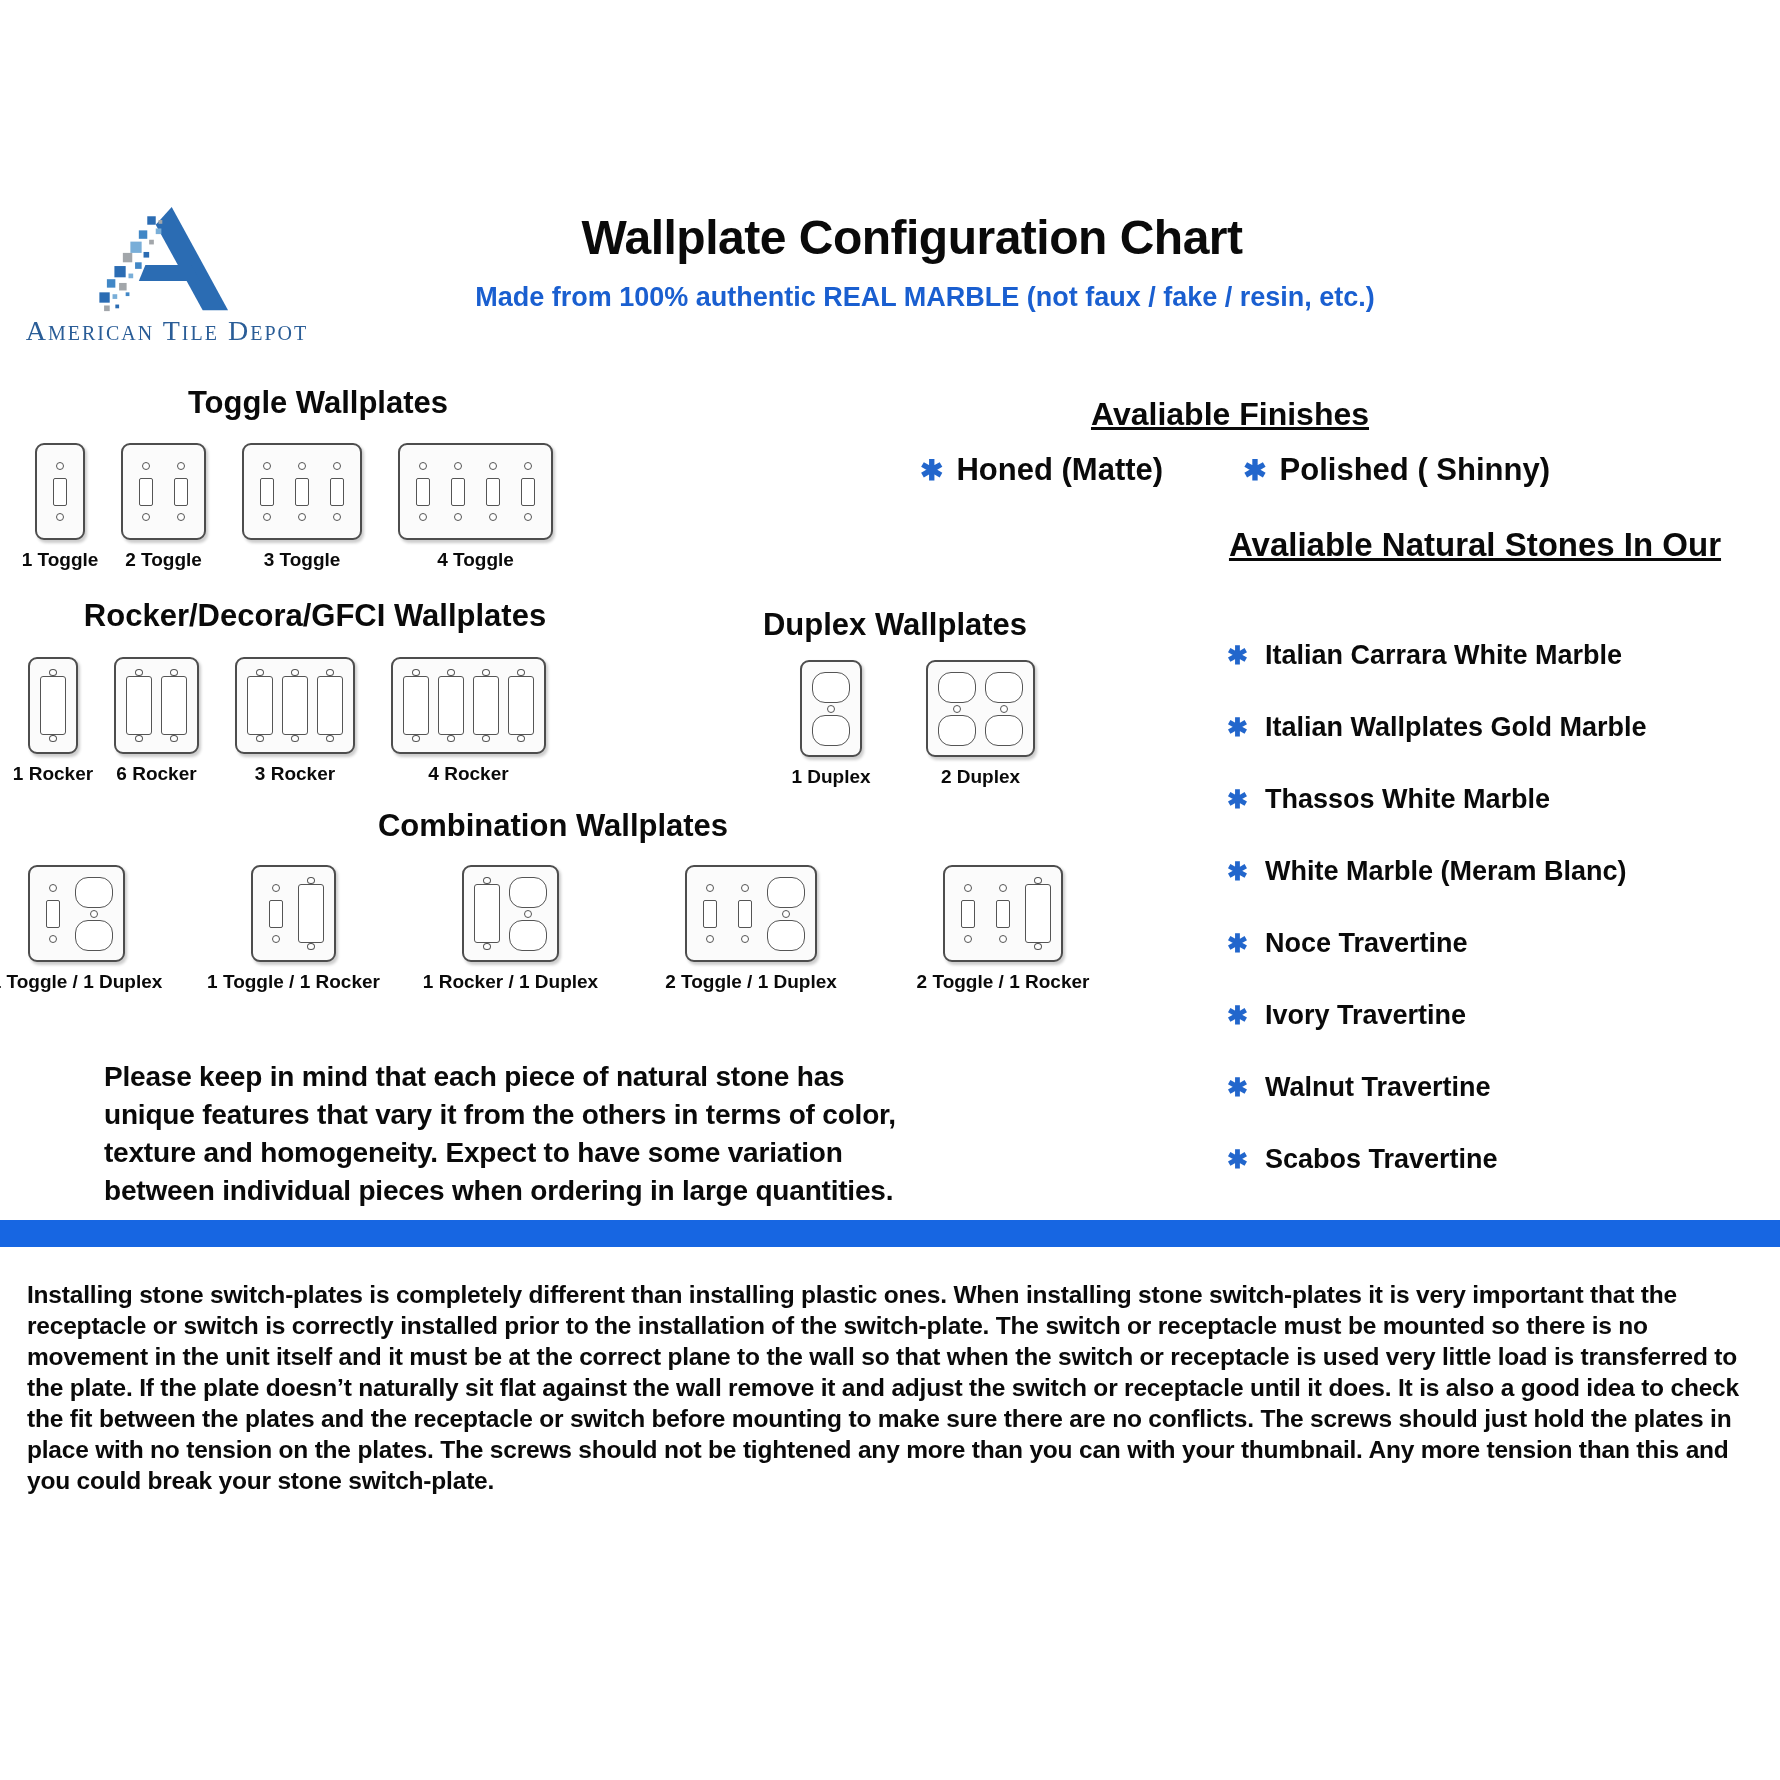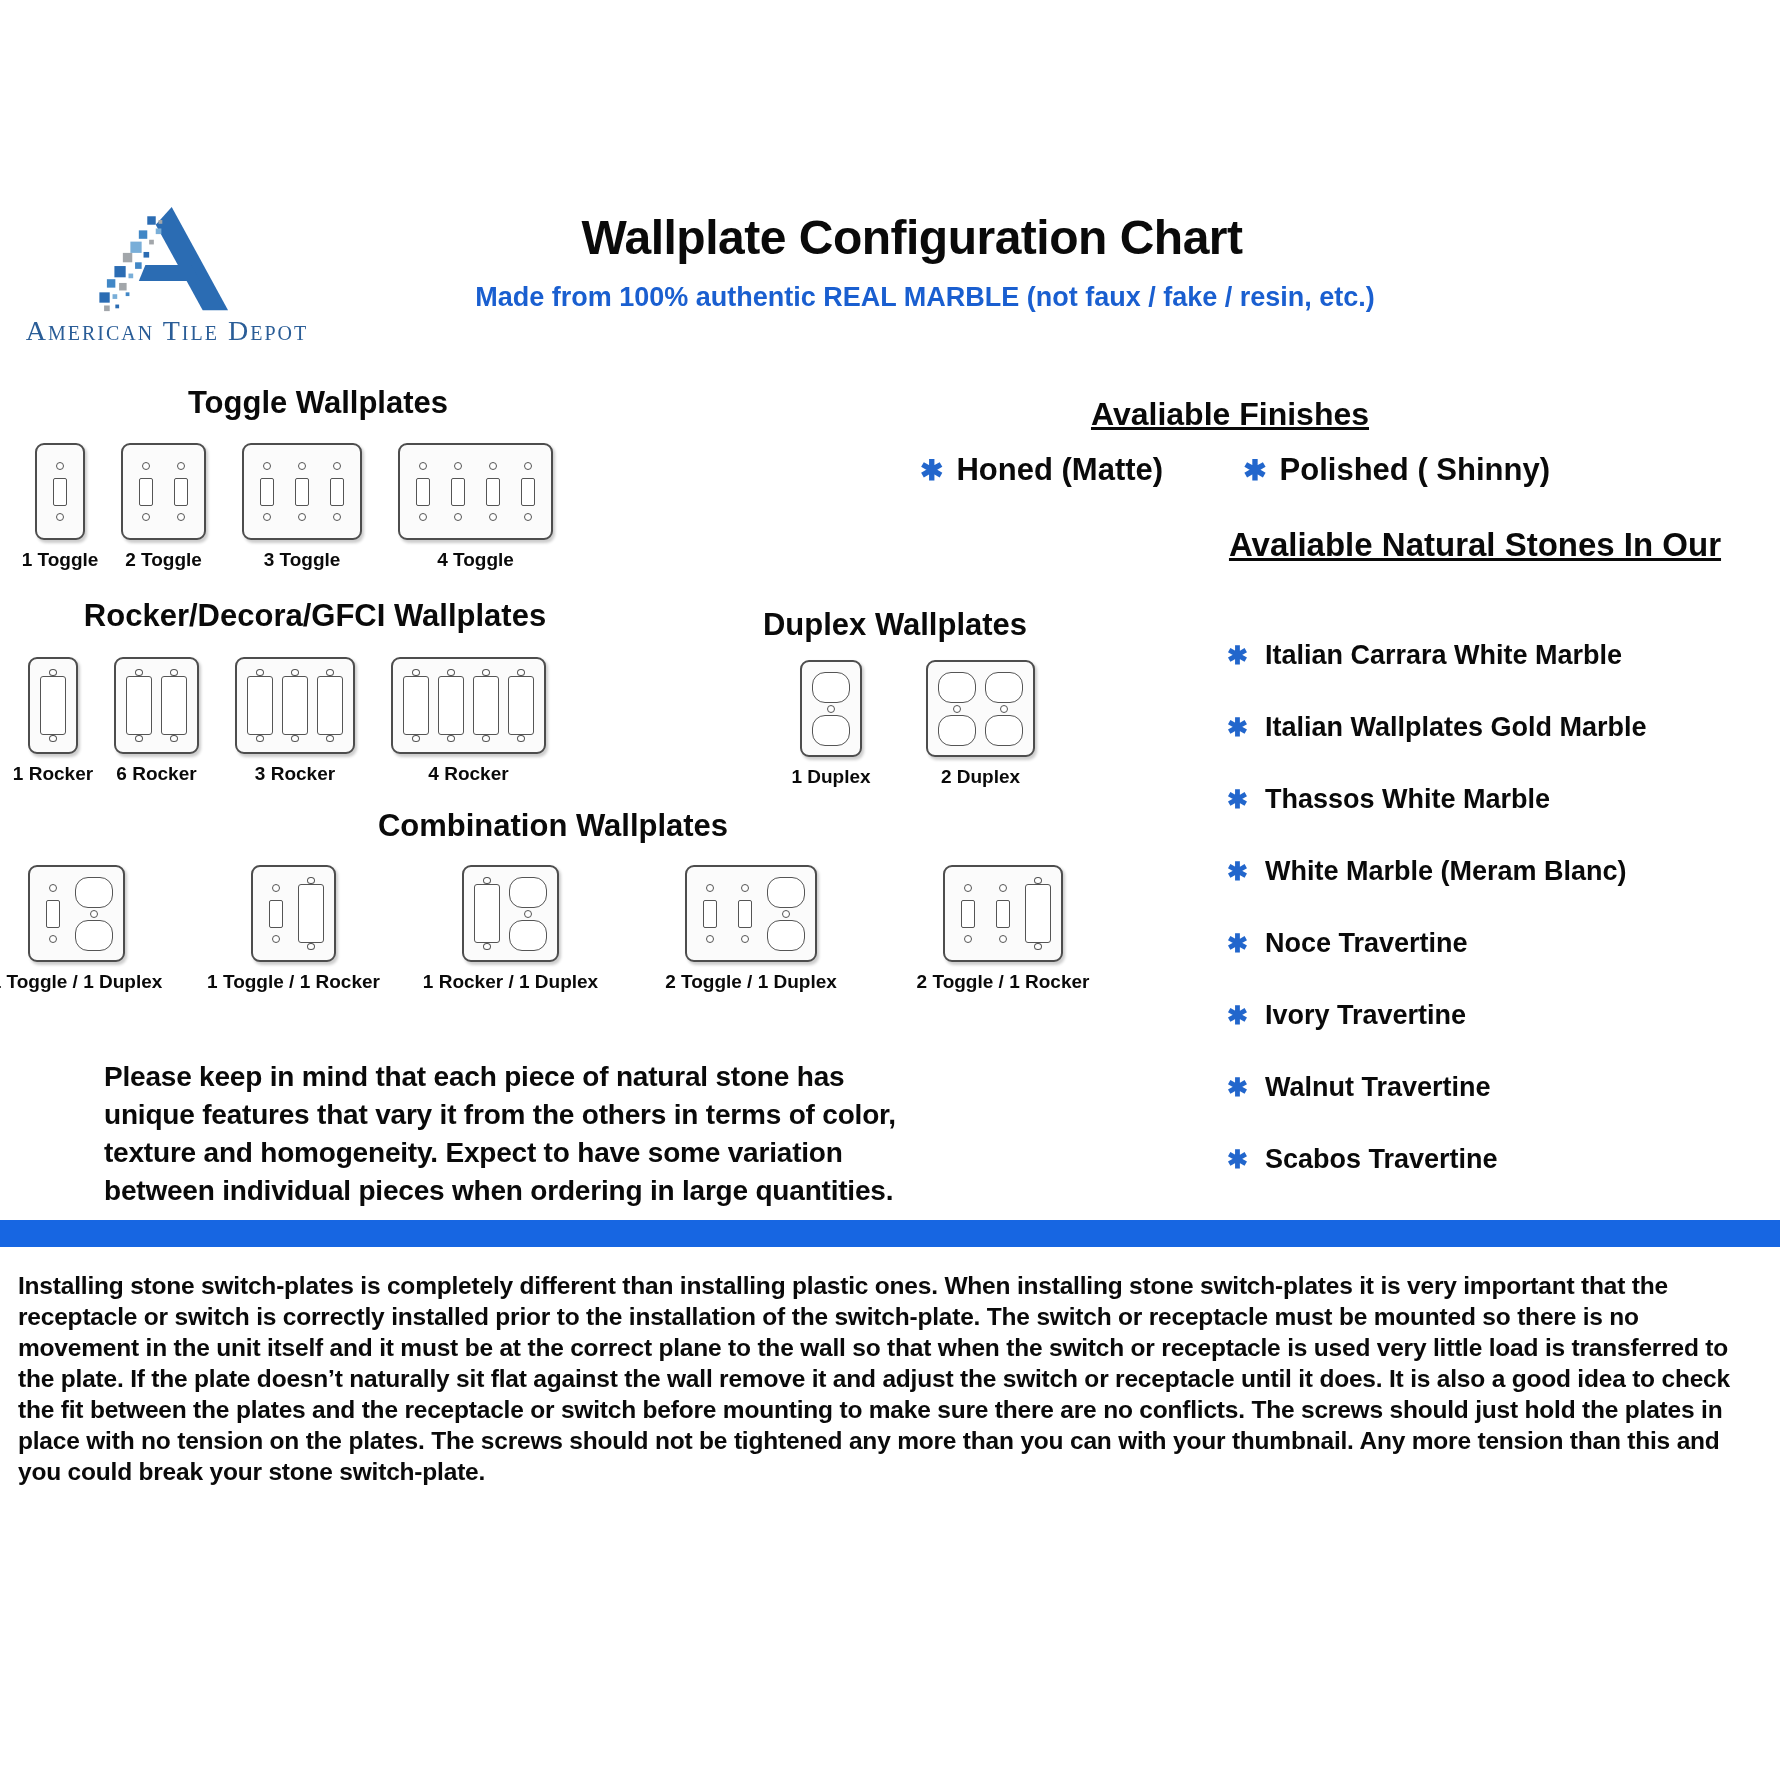--- a/index.html
+++ b/index.html
@@ -73,21 +73,21 @@
   #stones-h{left:1175px;top:522px;width:600px;text-align:center;font-size:33px;line-height:46px;}
   #stones-h .u{text-decoration:underline;}
   #stones-list{left:1227px;top:640px;list-style:none;margin:0;padding:0;}
   #stones-list li{display:flex;align-items:baseline;height:72px;font-size:27px;font-weight:bold;white-space:nowrap;}
   #stones-list .star{font-size:25px;margin-right:17px;}
 
   
   #variation-note{left:104px;top:1058px;width:822px;font-size:28px;font-weight:bold;line-height:38px;letter-spacing:-0.2px;}
   #divider{left:0;top:1220px;width:1780px;height:27px;background:var(--divider-blue);}
   #install{left:10px;top:1262px;width:1762px;font-size:24.5px;font-weight:bold;line-height:31px;letter-spacing:-0.2px;}
-  #install p{margin:8px;}
+  #install p{margin:17px;}
   #install p + p{margin-top:30px;}
 </style>
 </head>
 <body>
 
 <div class="abs" id="logo">
   <svg id="logo-mark" width="172" height="108" viewBox="0 0 150 115" aria-hidden="true">
     <polygon points="80,2 140,112 113,112 63,21" fill="#2b6cb3"></polygon>
     <polygon points="52,64 101,64 110,81 45,81" fill="#2b6cb3"></polygon>
     <g id="logo-mosaic">

